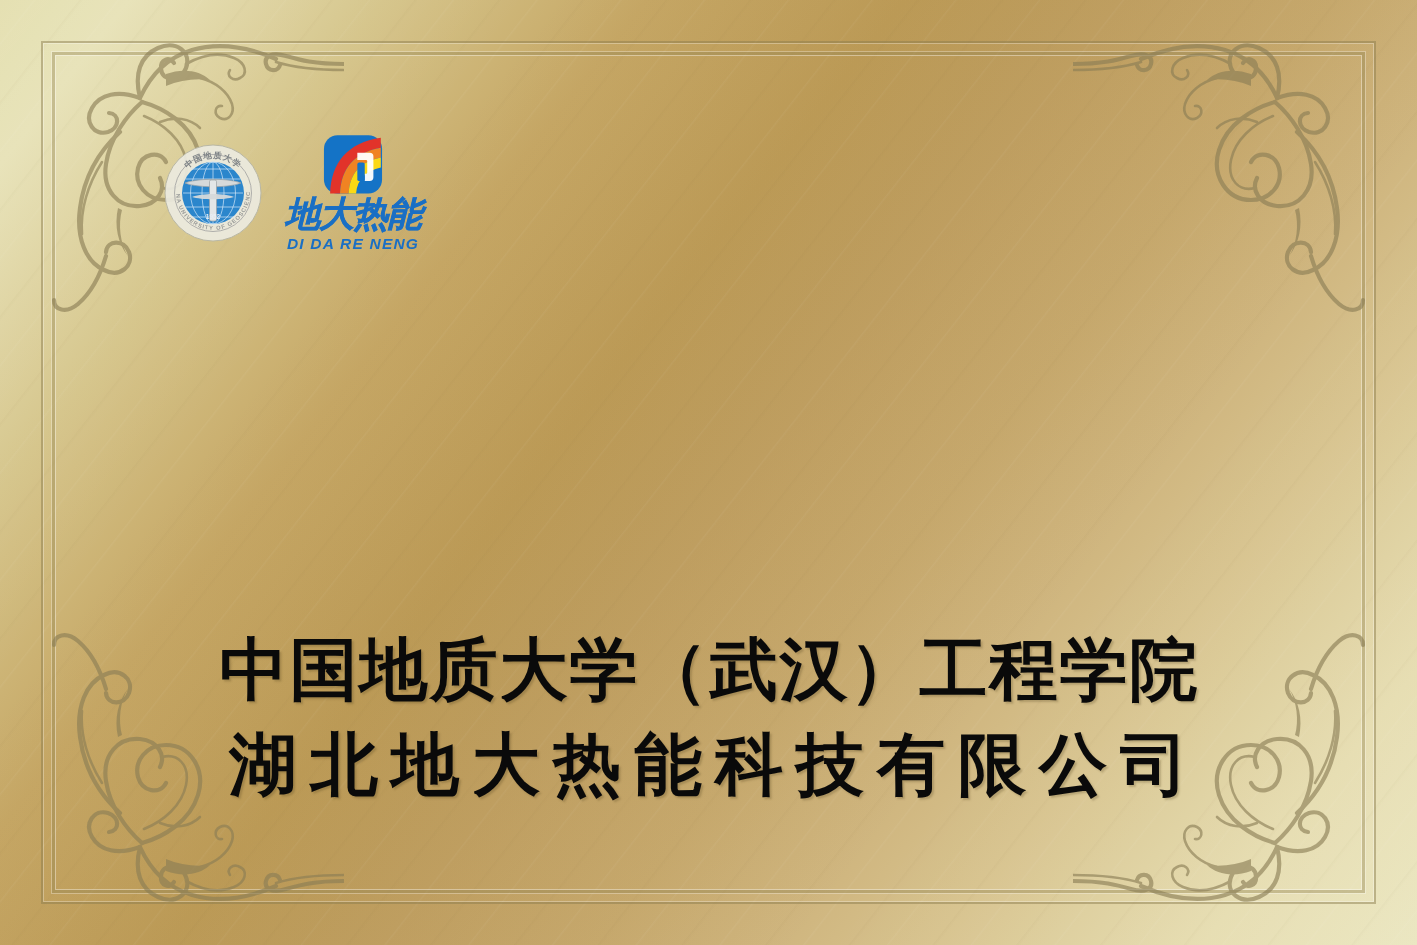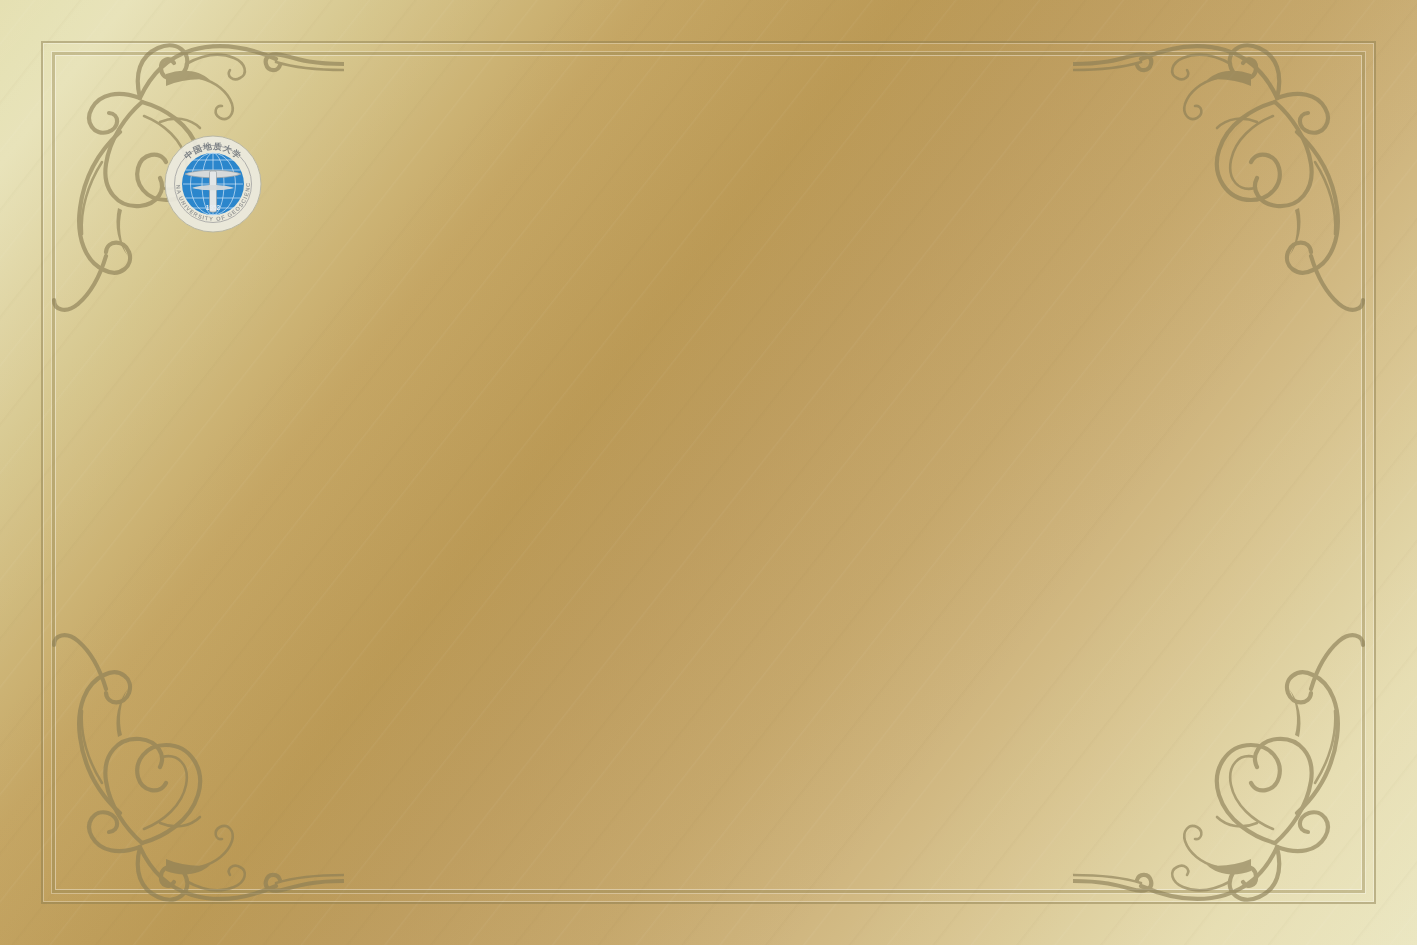--- a/index.html
+++ b/index.html
@@ -317,20 +317,36 @@
           <path d="M44 80 C 68 70, 132 70, 156 80 C 132 90, 68 90, 44 80 Z" fill="#d6d9da"></path>
           <path d="M44 80 C 68 70, 132 70, 156 80 C 132 90, 68 90, 44 80 Z" fill="none" stroke="#9aa0a3" stroke-width="1.4"></path>
           <rect x="93" y="74" width="14" height="82" rx="3" fill="#e3e6e7" stroke="#9aa0a3" stroke-width="1.4"></rect>
           <path d="M58 108 C 76 100, 124 100, 142 108 C 124 114, 76 114, 58 108 Z" fill="#d6d9da" opacity="0.95"></path>
         </g>
 
         <text x="100" y="152" font-size="13" font-weight="700" fill="#e8eef4" text-anchor="middle" font-family="'Liberation Sans',sans-serif">1952</text>
       </svg>
     </div>
 
+    <div class="brand">
+      <svg class="brand-mark" viewBox="0 0 110 100" xmlns="http://www.w3.org/2000/svg" aria-hidden="true">
+        <rect x="8" y="2" width="94" height="94" rx="22" fill="#1473c6"></rect>
+
+        <path d="M18 96 C 20 46, 46 14, 100 6 L100 22 C 56 30, 36 56, 34 96 Z" fill="#e2332a"></path>
+        <path d="M34 96 C 36 56, 56 30, 100 22 L100 38 C 66 45, 50 64, 48 96 Z" fill="#f08323"></path>
+        <path d="M48 96 C 50 64, 66 45, 100 38 L100 54 C 76 60, 62 72, 60 96 Z" fill="#fbd914"></path>
+
+        <path d="M62 30 h20 a6 6 0 0 1 6 6 v34 a6 6 0 0 1 -6 6 h-8 v-12 h2 a2 2 0 0 0 2 -2 v-18 a2 2 0 0 0 -2 -2 h-14 z" fill="#ffffff" opacity="0.95"></path>
+        <rect x="62" y="46" width="12" height="30" rx="3" fill="#1473c6"></rect>
+      </svg>
+      <div class="brand-cn">地大热能</div>
+      <div class="brand-en">DI DA RE NENG</div>
+    </div>
 
   </div>
 
 
   <div class="sublines">
+    <div class="subline subline-1">中国地质大学（武汉）工程学院</div>
+    <div class="subline subline-2">湖北地大热能科技有限公司</div>
   </div>
 
 </div>
 
 </body></html>

